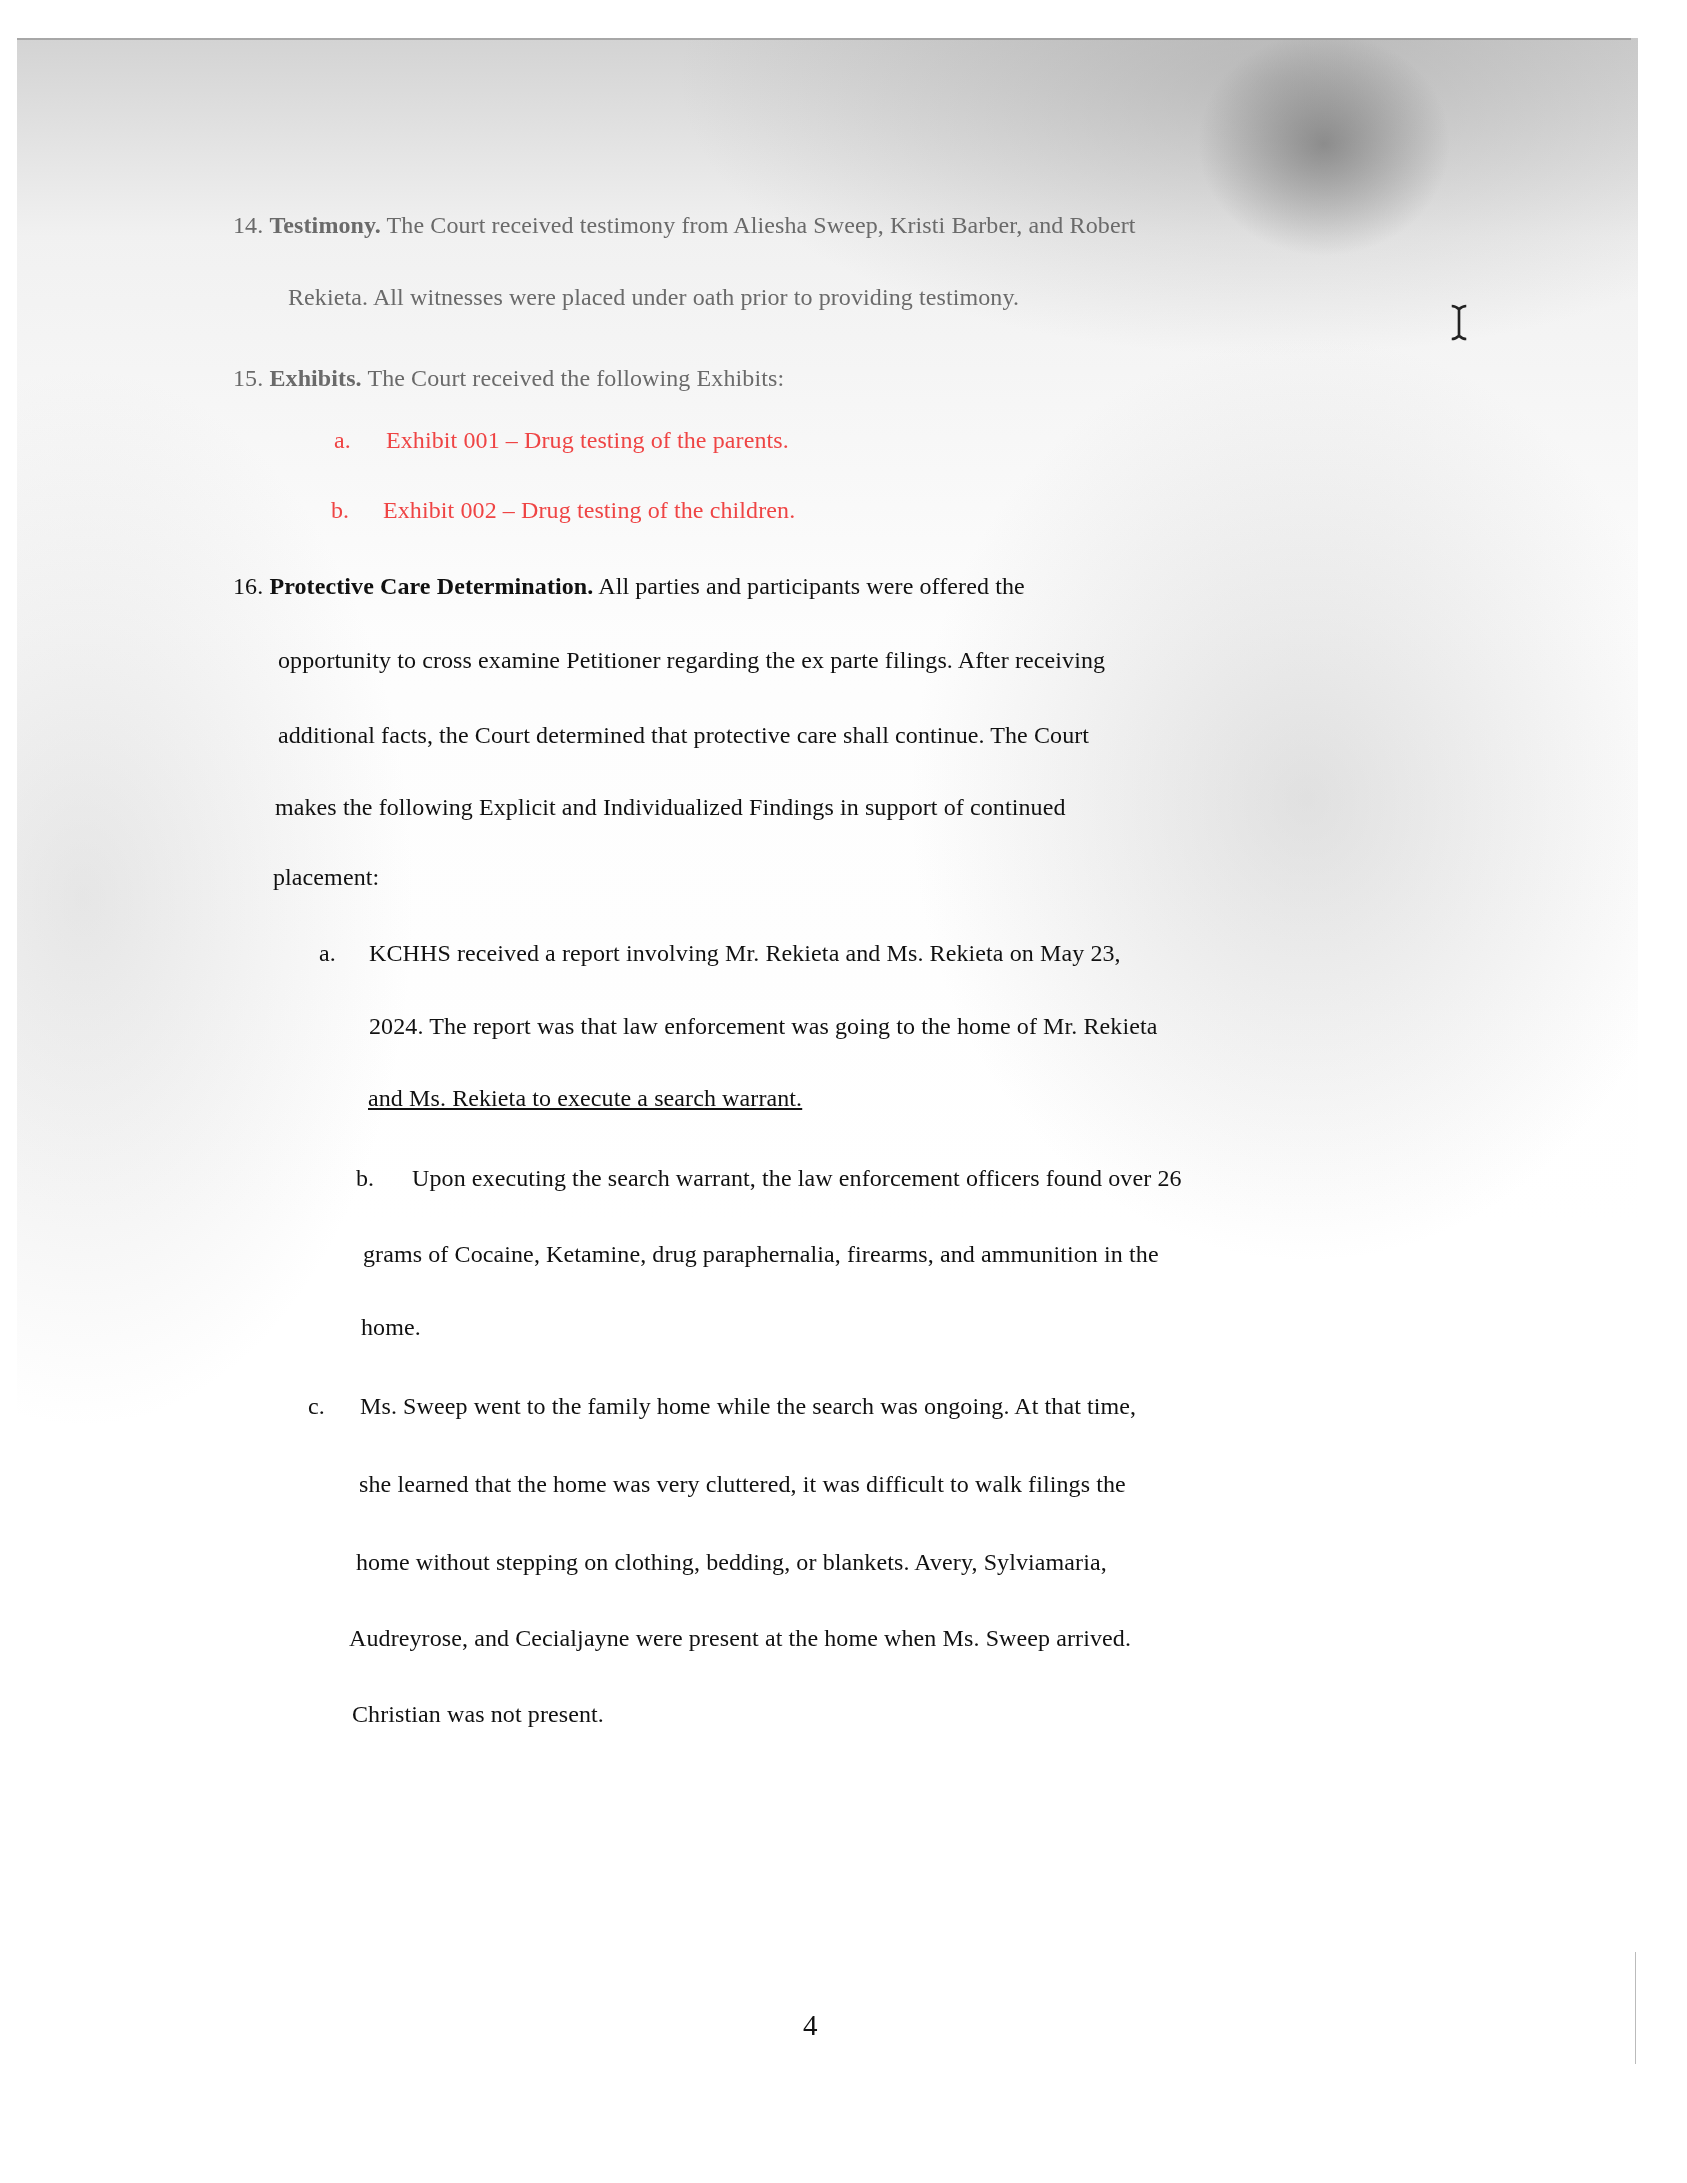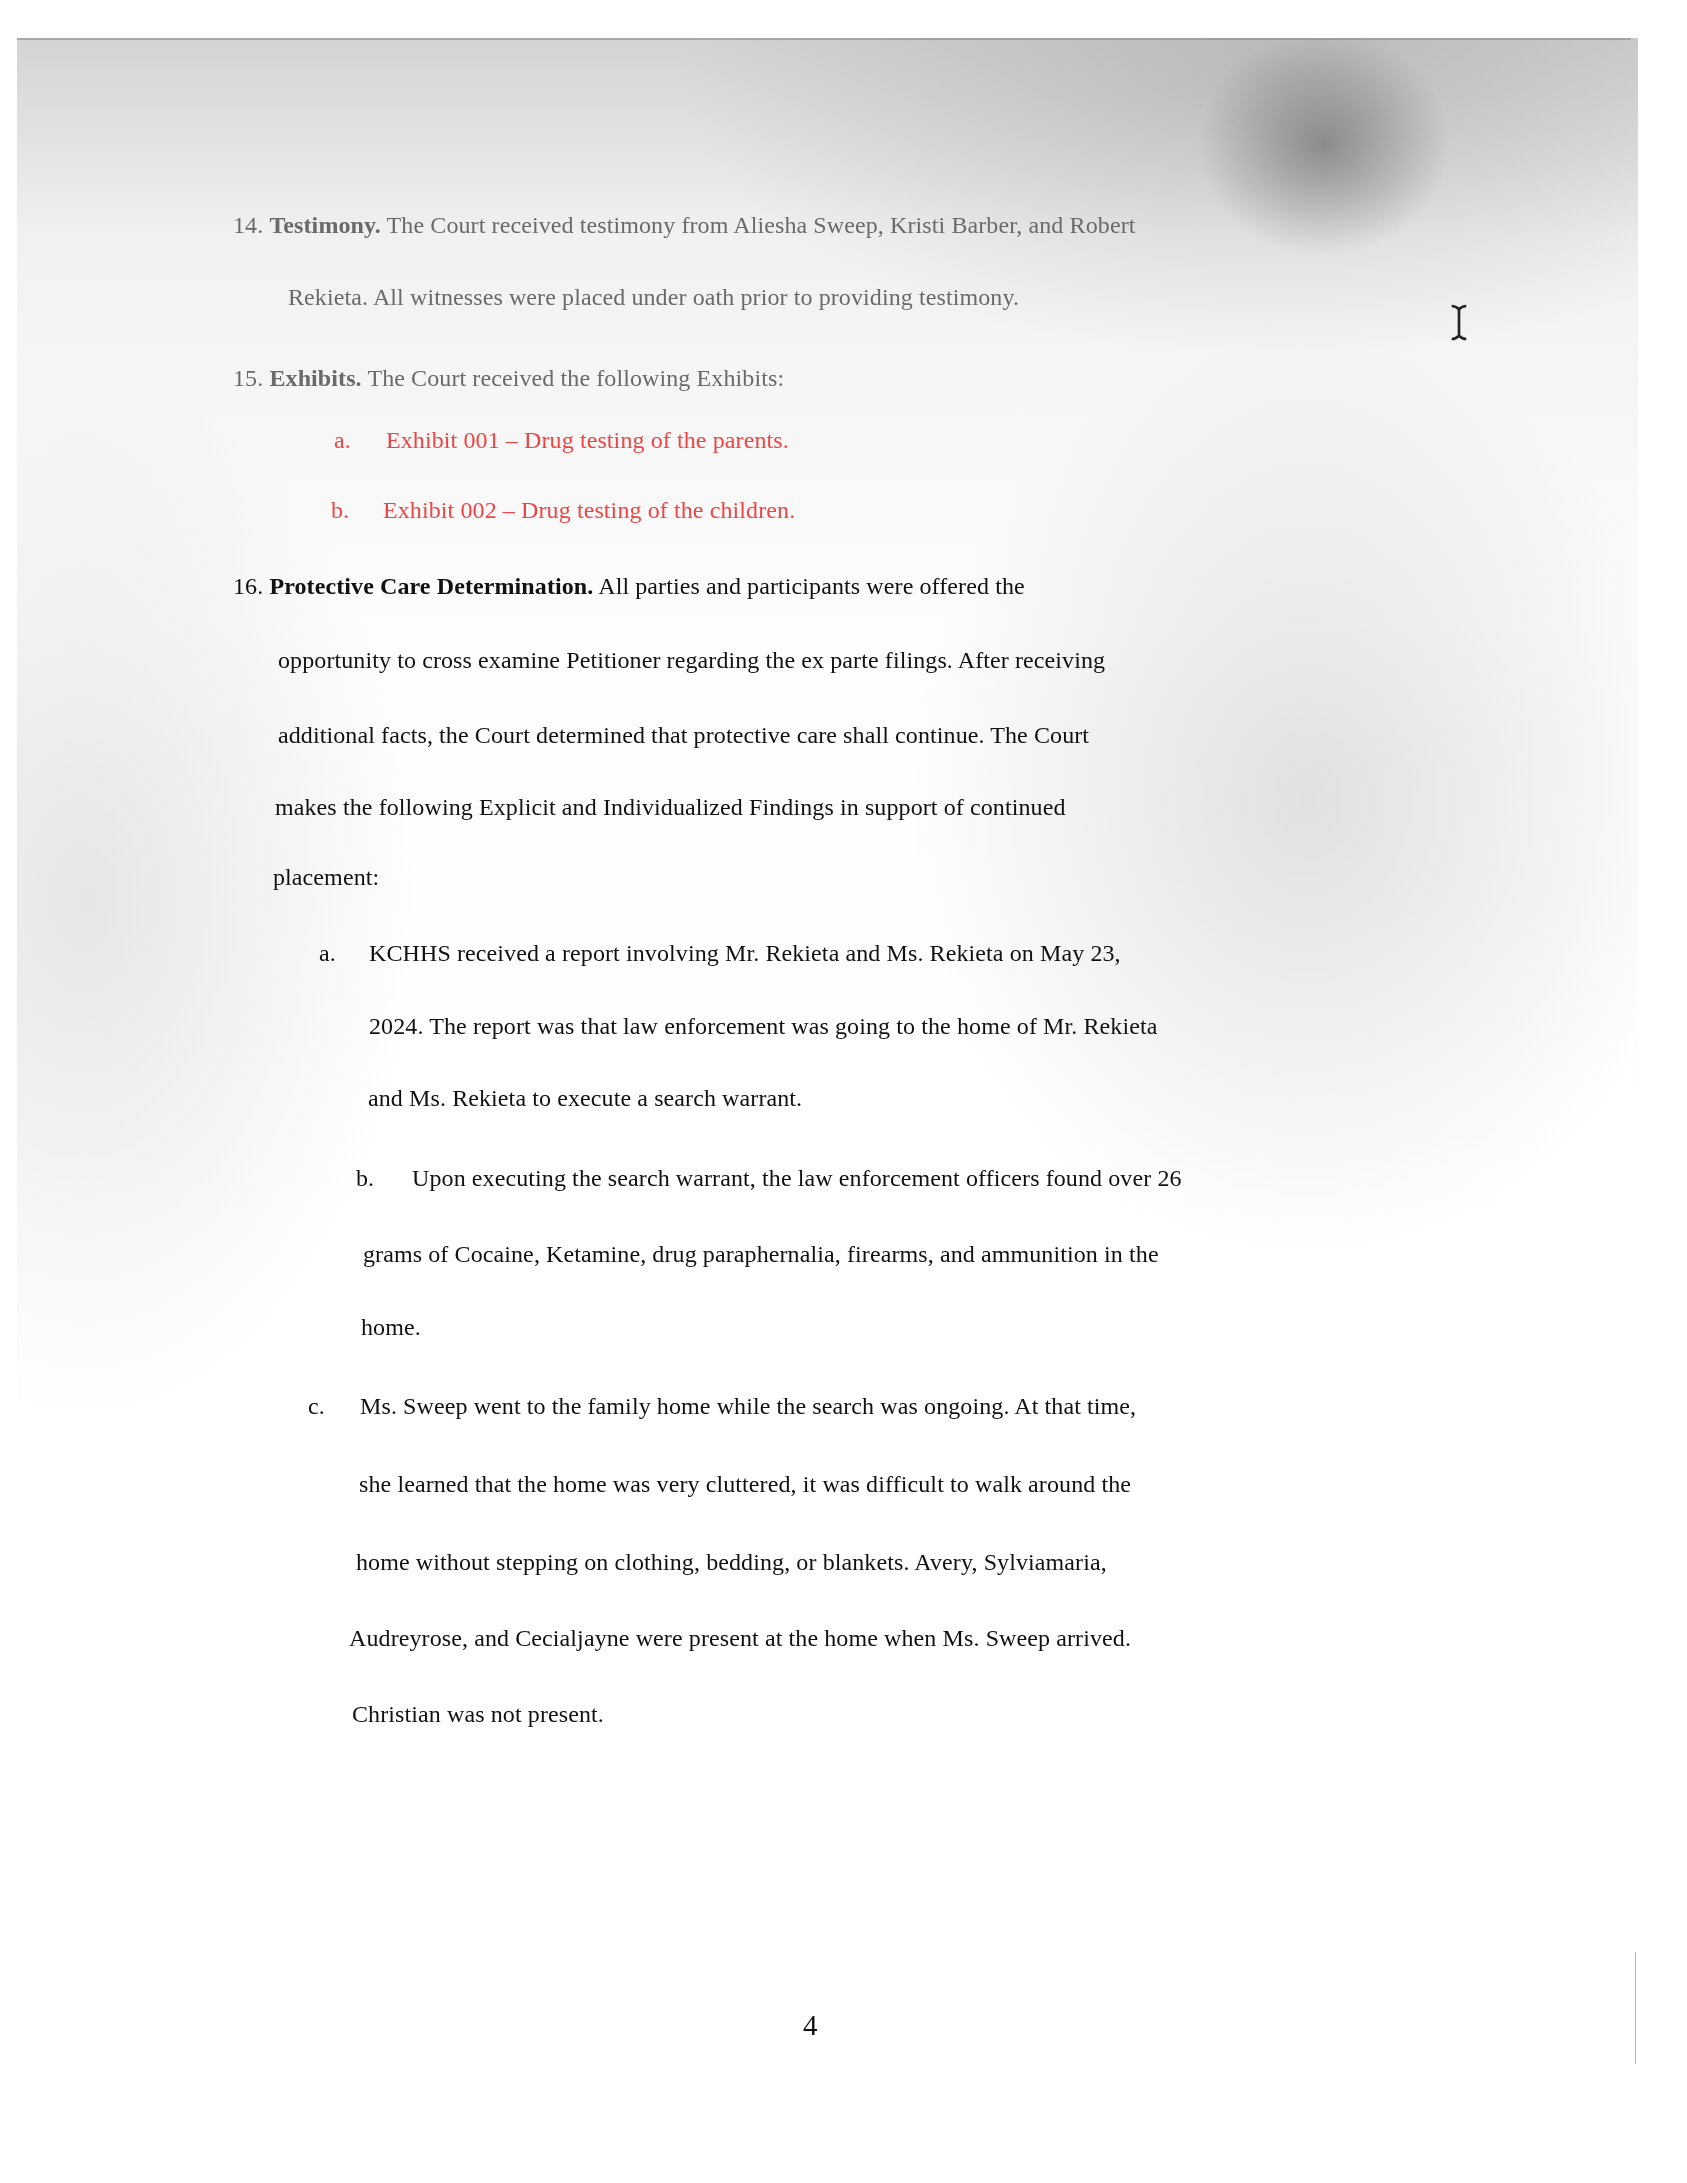--- a/index.html
+++ b/index.html
@@ -77,30 +77,30 @@
 </div>
 <div class="line" style="left:278px; top:640px;">opportunity to cross examine Petitioner regarding the ex parte filings. After receiving</div>
 <div class="line" style="left:278px; top:715px;">additional facts, the Court determined that protective care shall continue. The Court</div>
 <div class="line" style="left:275px; top:787px;">makes the following Explicit and Individualized Findings in support of continued</div>
 <div class="line" style="left:273px; top:857px;">placement:</div>
 
 <div class="line" style="left:319px; top:933px;">
   <span style="display:inline-block; width:50px;">a.</span><span>KCHHS received a report involving Mr. Rekieta and Ms. Rekieta on May 23,</span>
 </div>
 <div class="line" style="left:369px; top:1006px;">2024. The report was that law enforcement was going to the home of Mr. Rekieta</div>
-<div class="line" style="left:368px; top:1078px;">and Ms. Rekieta to execute a search warrant.</div>
+<div class="line" style="left:368px; top:1078px;text-decoration:underline;">and Ms. Rekieta to execute a search warrant.</div>
 
 <div class="line" style="left:314px; top:1158px;margin-left:42px;">
   <span style="display:inline-block; width:56px;">b.</span><span>Upon executing the search warrant, the law enforcement officers found over 26</span>
 </div>
 <div class="line" style="left:363px; top:1234px;">grams of Cocaine, Ketamine, drug paraphernalia, firearms, and ammunition in the</div>
 <div class="line" style="left:361px; top:1307px;">home.</div>
 
 <div class="line" style="left:308px; top:1386px;">
   <span style="display:inline-block; width:52px;">c.</span><span>Ms. Sweep went to the family home while the search was ongoing. At that time,</span>
 </div>
-<div class="line" style="left:359px; top:1464px;">she learned that the home was very cluttered, it was difficult to walk around the</div>
+<div class="line" style="left:359px; top:1464px;">she learned that the home was very cluttered, it was difficult to walk filings the</div>
 <div class="line" style="left:356px; top:1542px;">home without stepping on clothing, bedding, or blankets. Avery, Sylviamaria,</div>
 <div class="line" style="left:349px; top:1618px;">Audreyrose, and Cecialjayne were present at the home when Ms. Sweep arrived.</div>
 <div class="line" style="left:352px; top:1694px;">Christian was not present.</div>
 
 <div class="pageno">4</div>
 
 
 </body></html>

